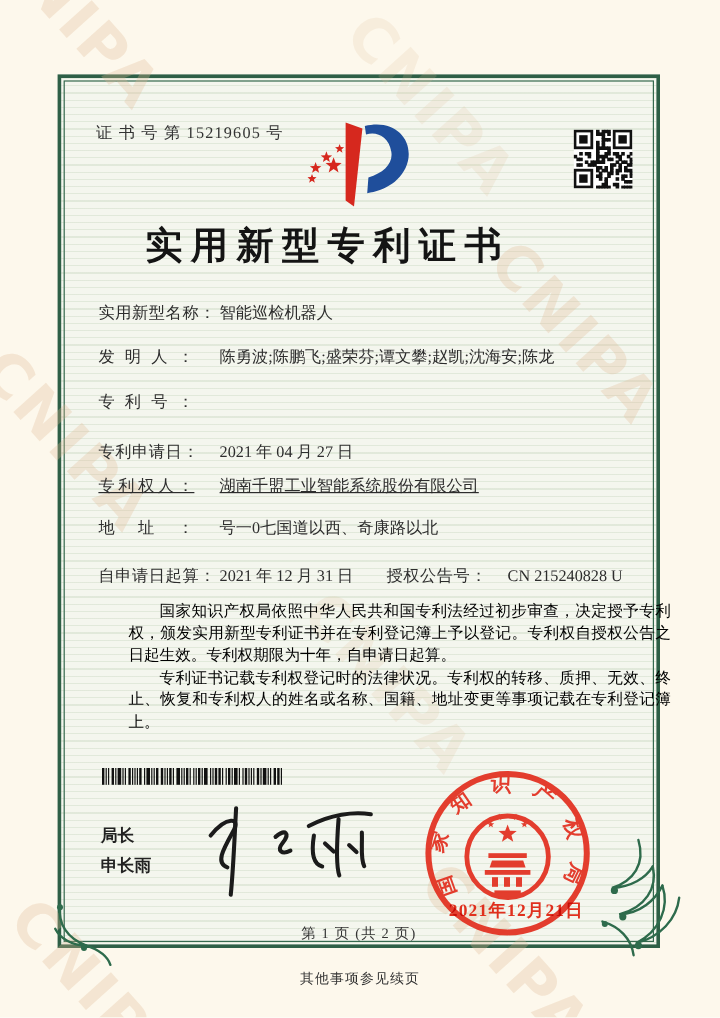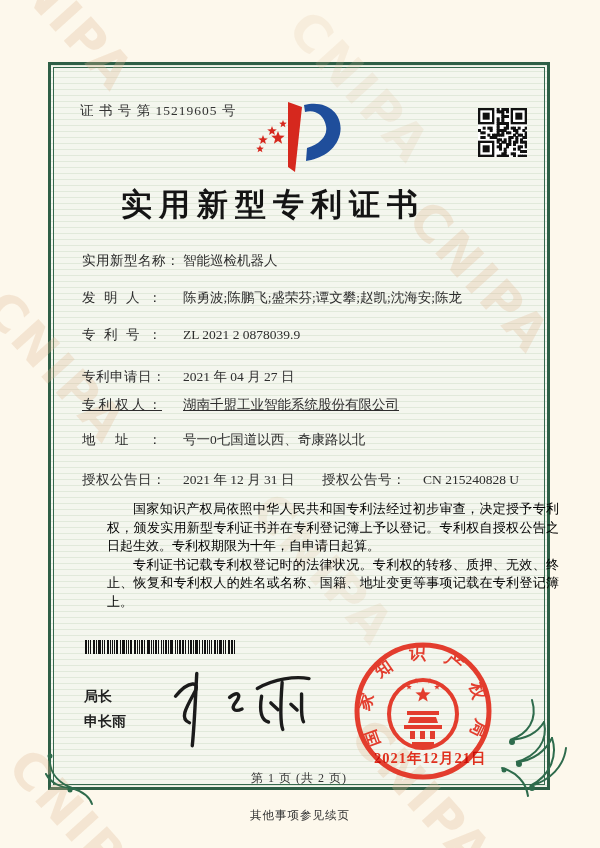--- a/index.html
+++ b/index.html
@@ -263,42 +263,41 @@
 
     <div class="abs field" style="top:289px;">
       <span class="lab">发明人：</span>
       <span class="val">
         <div>陈勇波;陈鹏飞;盛荣芬;谭文攀;赵凯;沈海安;陈龙</div>
       </span>
     </div>
 
     <div class="abs field" style="top:326px;">
       <span class="lab">专利号：</span>
-      <span class="val">ZL 2021 2 0878039.9</span>
     </div>
 
     <div class="abs field" style="top:368px;">
       <span class="lab">专利申请日：</span>
       <span class="val">2021 年 04 月 27 日</span>
     </div>
 
     <div class="abs field" style="top:396px;text-decoration:underline;">
       <span class="lab">专利权人：</span>
       <span class="val">湖南千盟工业智能系统股份有限公司</span>
     </div>
 
     <div class="abs field" style="top:431px;">
       <span class="lab">地址：</span>
       <span class="val">
         <div>号一0七国道以西、奇康路以北</div>
       </span>
     </div>
 
     <div class="abs field" style="top:471px;">
-      <span class="lab">授权公告日：</span>
+      <span class="lab">自申请日起算：</span>
       <span class="val">2021 年 12 月 31 日</span>
     </div>
 
     <div class="abs field grant-no-field" style="top:471px;">
       <span class="lab">授权公告号：</span>
       <span class="val">CN 215240828 U</span>
     </div>
 
     <div class="abs bodytext">
       <p>国家知识产权局依照中华人民共和国专利法经过初步审查，决定授予专利权，颁发实用新型专利证书并在专利登记簿上予以登记。专利权自授权公告之日起生效。专利权期限为十年，自申请日起算。</p>

